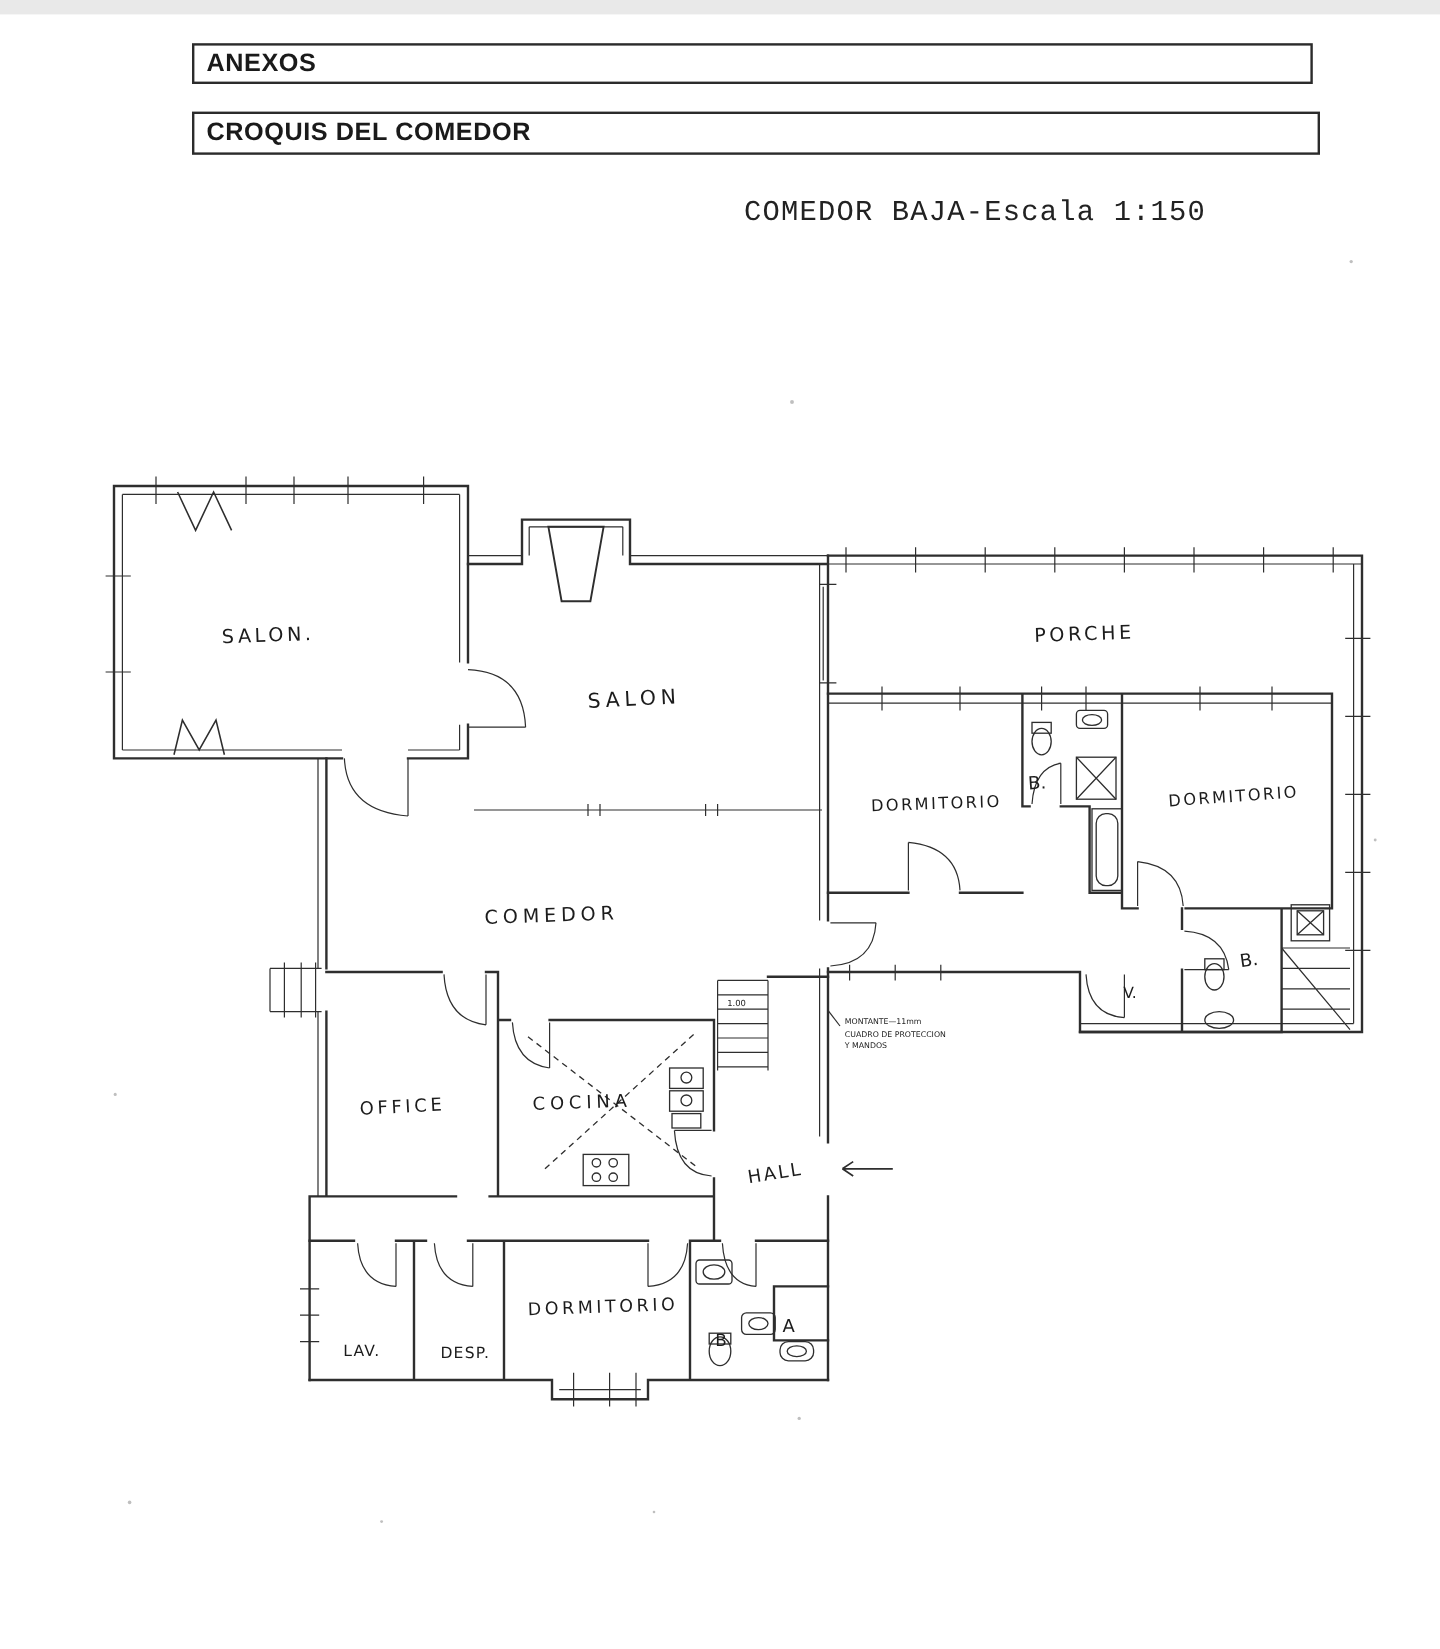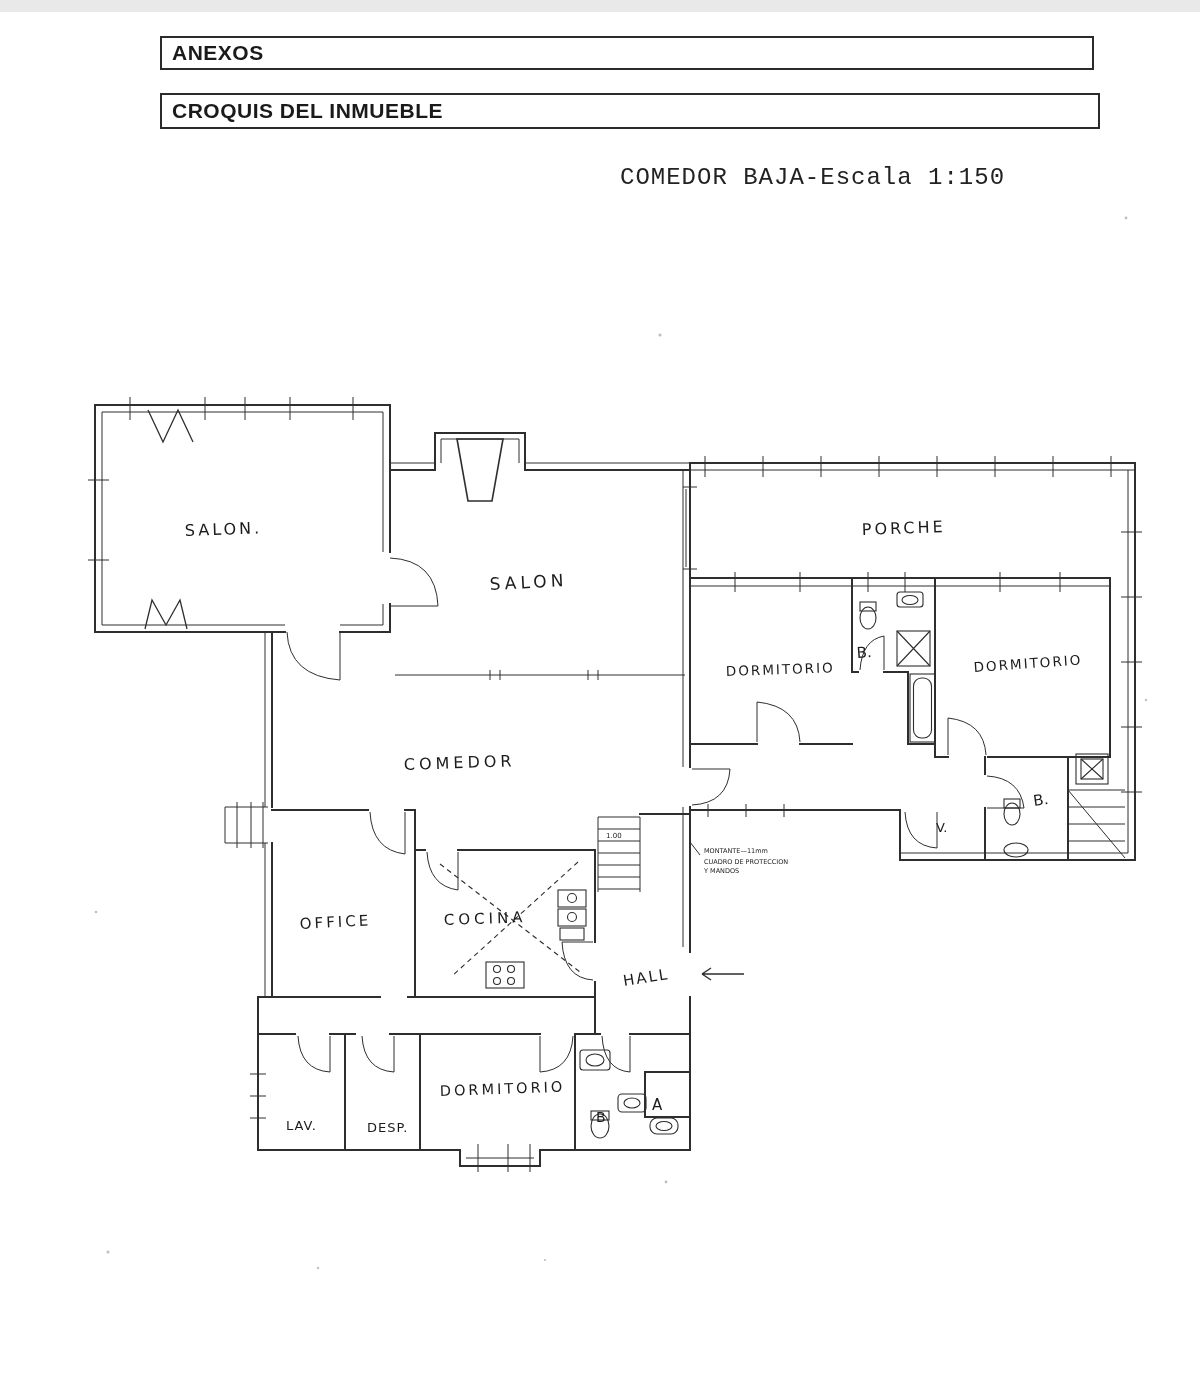--- a/index.html
+++ b/index.html
@@ -25,21 +25,21 @@
 </style>
 </head>
 <body>
 
 <div class="page">
 
   <div id="hdr1" class="hdr-box">
     <span>ANEXOS</span>
   </div>
   <div id="hdr2" class="hdr-box">
-    <span>CROQUIS DEL INMUEBLE</span>
+    <span>CROQUIS DEL COMEDOR</span>
   </div>
   <div class="plan-title">COMEDOR BAJA-Escala 1:150</div>
 
   <svg width="1200" height="1374" viewBox="0 0 1200 1374">
 
     <g stroke="#2e2e2e" stroke-width="2" fill="none" stroke-linecap="square">
       <path d="M95,393 L390,393 M95,393 L95,620 M95,620 L285,620 M340,620 L390,620 M390,393 L390,540 M390,592 L390,618"></path>
       <path d="M390,458 L435,458 M525,458 L690,458 M435,458 L435,421 M435,421 L525,421 M525,421 L525,458
            M690,451 L690,755 M690,795 L690,940 M690,985 L690,1138"></path>
       <path d="M690,451 L1135,451 M1135,451 L1135,848 M900,848 L1135,848"></path>

